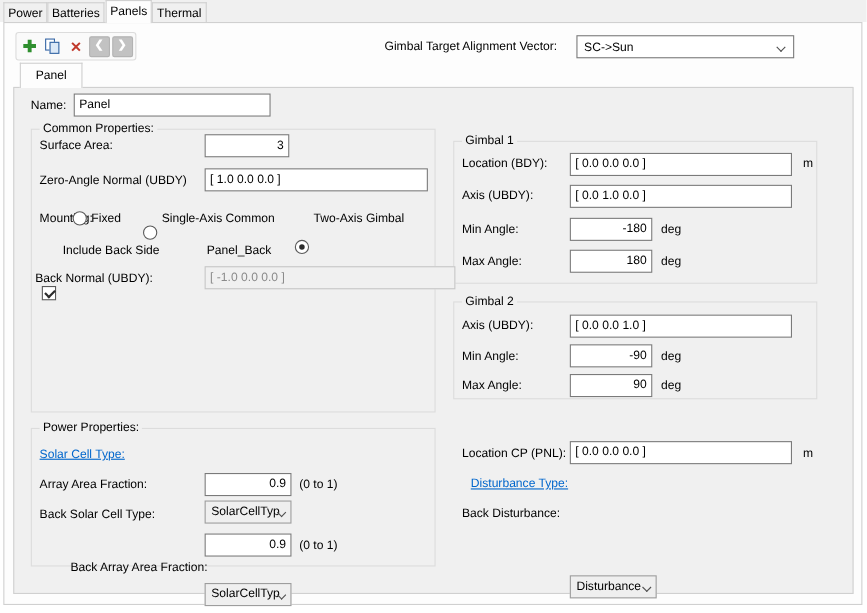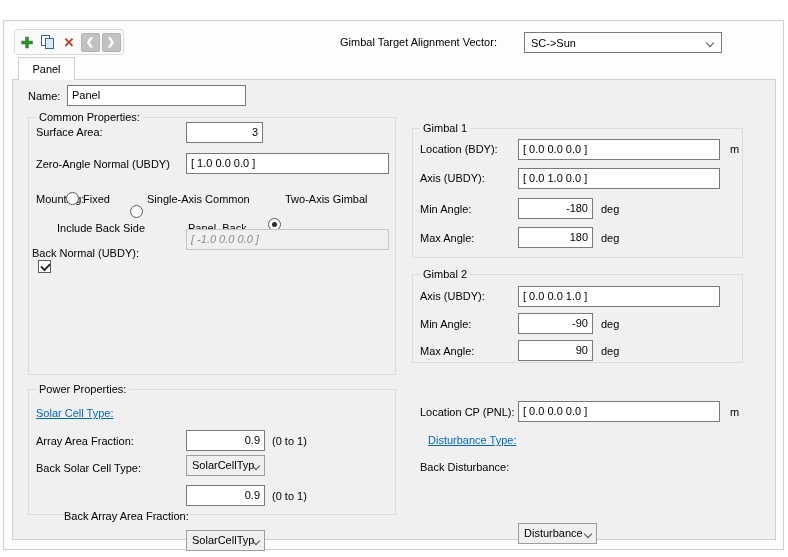--- a/index.html
+++ b/index.html
@@ -32,21 +32,21 @@
   }
   .tbtn { width:20px; height:21px; display:flex; align-items:center; justify-content:center; background:transparent; border:none; cursor:default; }
   .plus-glyph { color:#2f8f2f; font-size:15px; font-weight:bold; line-height:1; }
   .x-glyph { color:#c0392b; font-size:13px; font-weight:bold; line-height:1; }
   .copy-glyph { position:relative; width:14px; height:14px; }
   .copy-glyph .pg1 { position:absolute; left:0; top:0; width:9px; height:11px; background:#fff; border:1px solid #3465a4; }
   .copy-glyph .pg2 { position:absolute; left:4px; top:3px; width:9px; height:11px; background:#dce9f7; border:1px solid #3465a4; }
   .navbtn { width:19px; height:19px; background:#c2c2c2; border:1px solid #b3b3b3; border-radius:2px; display:flex; align-items:center; justify-content:center; }
   .nav-glyph { color:#ffffff; font-size:10px; font-weight:bold; line-height:1; }
   
-  .hdr-label { position:absolute; left:340px; top:36px; width:176px; text-align:left; z-index:4; }
+  .hdr-label { position:absolute; left:340px; top:36px; width:176px; text-align:center; z-index:4; }
   .combo-top {
     position:absolute; left:524px; top:32px; width:198px; height:21px;
     background:#ffffff; border:1px solid #7a7a7a; display:flex; align-items:center;
     padding:0 20px 0 6px; z-index:4;
   }
   .chev { position:absolute; right:8px; top:7px; width:6px; height:6px;
     border-right:1px solid #505050; border-bottom:1px solid #505050; transform:rotate(45deg); }
   
   .tab-inner {
     position:absolute; left:18px; top:57px; width:57px; height:23px;
@@ -84,20 +84,34 @@
     height:21px; background:#efefef; border:1px solid #9d9d9d; position:relative;
     padding:0 18px 0 5px; line-height:19px; white-space:nowrap; overflow:hidden;
   }
   .combo-sm .chev { right:5px; }
 </style>
 </head>
 <body>
 
 <div class="win">
 
+  <div class="tabstrip">
+    <div class="tab" style="left:3px;width:40px;">
+      <span>Power</span>
+    </div>
+    <div class="tab" style="left:43px;width:52px;">
+      <span>Batteries</span>
+    </div>
+    <div class="tab sel" style="left:96px;width:42px;">
+      <span>Panels</span>
+    </div>
+    <div class="tab" style="left:138px;width:50px;">
+      <span>Thermal</span>
+    </div>
+  </div>
 
   <div class="page-outer"></div>
 
   <div class="toolbar">
     <div class="tbtn">
       <span class="plus-glyph">✚</span>
     </div>
     <div class="tbtn">
       <span class="copy-glyph">
           <span class="pg1"></span>
@@ -149,21 +163,21 @@
   <div class="abs radio" style="left:130px;top:192px;"></div>
   <div class="abs lbl" style="left:147px;top:193px;">Single-Axis Common</div>
   <div class="abs radio sel" style="left:268px;top:192px;"></div>
   <div class="abs lbl" style="left:285px;top:193px;">Two-Axis Gimbal</div>
 
   <div class="abs checkbox on" style="left:38px;top:221px;"></div>
   <div class="abs lbl" style="left:57px;top:222px;">Include Back Side</div>
   <div class="abs lbl" style="left:188px;top:222px;">Panel_Back</div>
 
   <div class="abs lbl" style="left:32px;top:247px;">Back Normal (UBDY):</div>
-  <div class="abs input disabled" style="left:186px;top:229px;width:203px;font-style:italic;">[ -1.0  0.0  0.0 ]</div>
+  <div class="abs input disabled" style="left:186px;top:242px;width:228px;">[ -1.0  0.0  0.0 ]</div>
 
   <div class="group" style="left:412px;top:128px;width:331px;height:130px;">
     <span class="gtitle">Gimbal 1</span>
   </div>
   <div class="abs lbl" style="left:420px;top:143px;">Location (BDY):</div>
   <div class="abs input" style="left:518px;top:139px;width:202px;">[ 0.0  0.0  0.0 ]</div>
   <div class="abs lbl" style="left:730px;top:143px;">m</div>
 
   <div class="abs lbl" style="left:420px;top:172px;">Axis (UBDY):</div>
   <div class="abs input" style="left:518px;top:168px;width:202px;">[ 0.0  1.0  0.0 ]</div>

